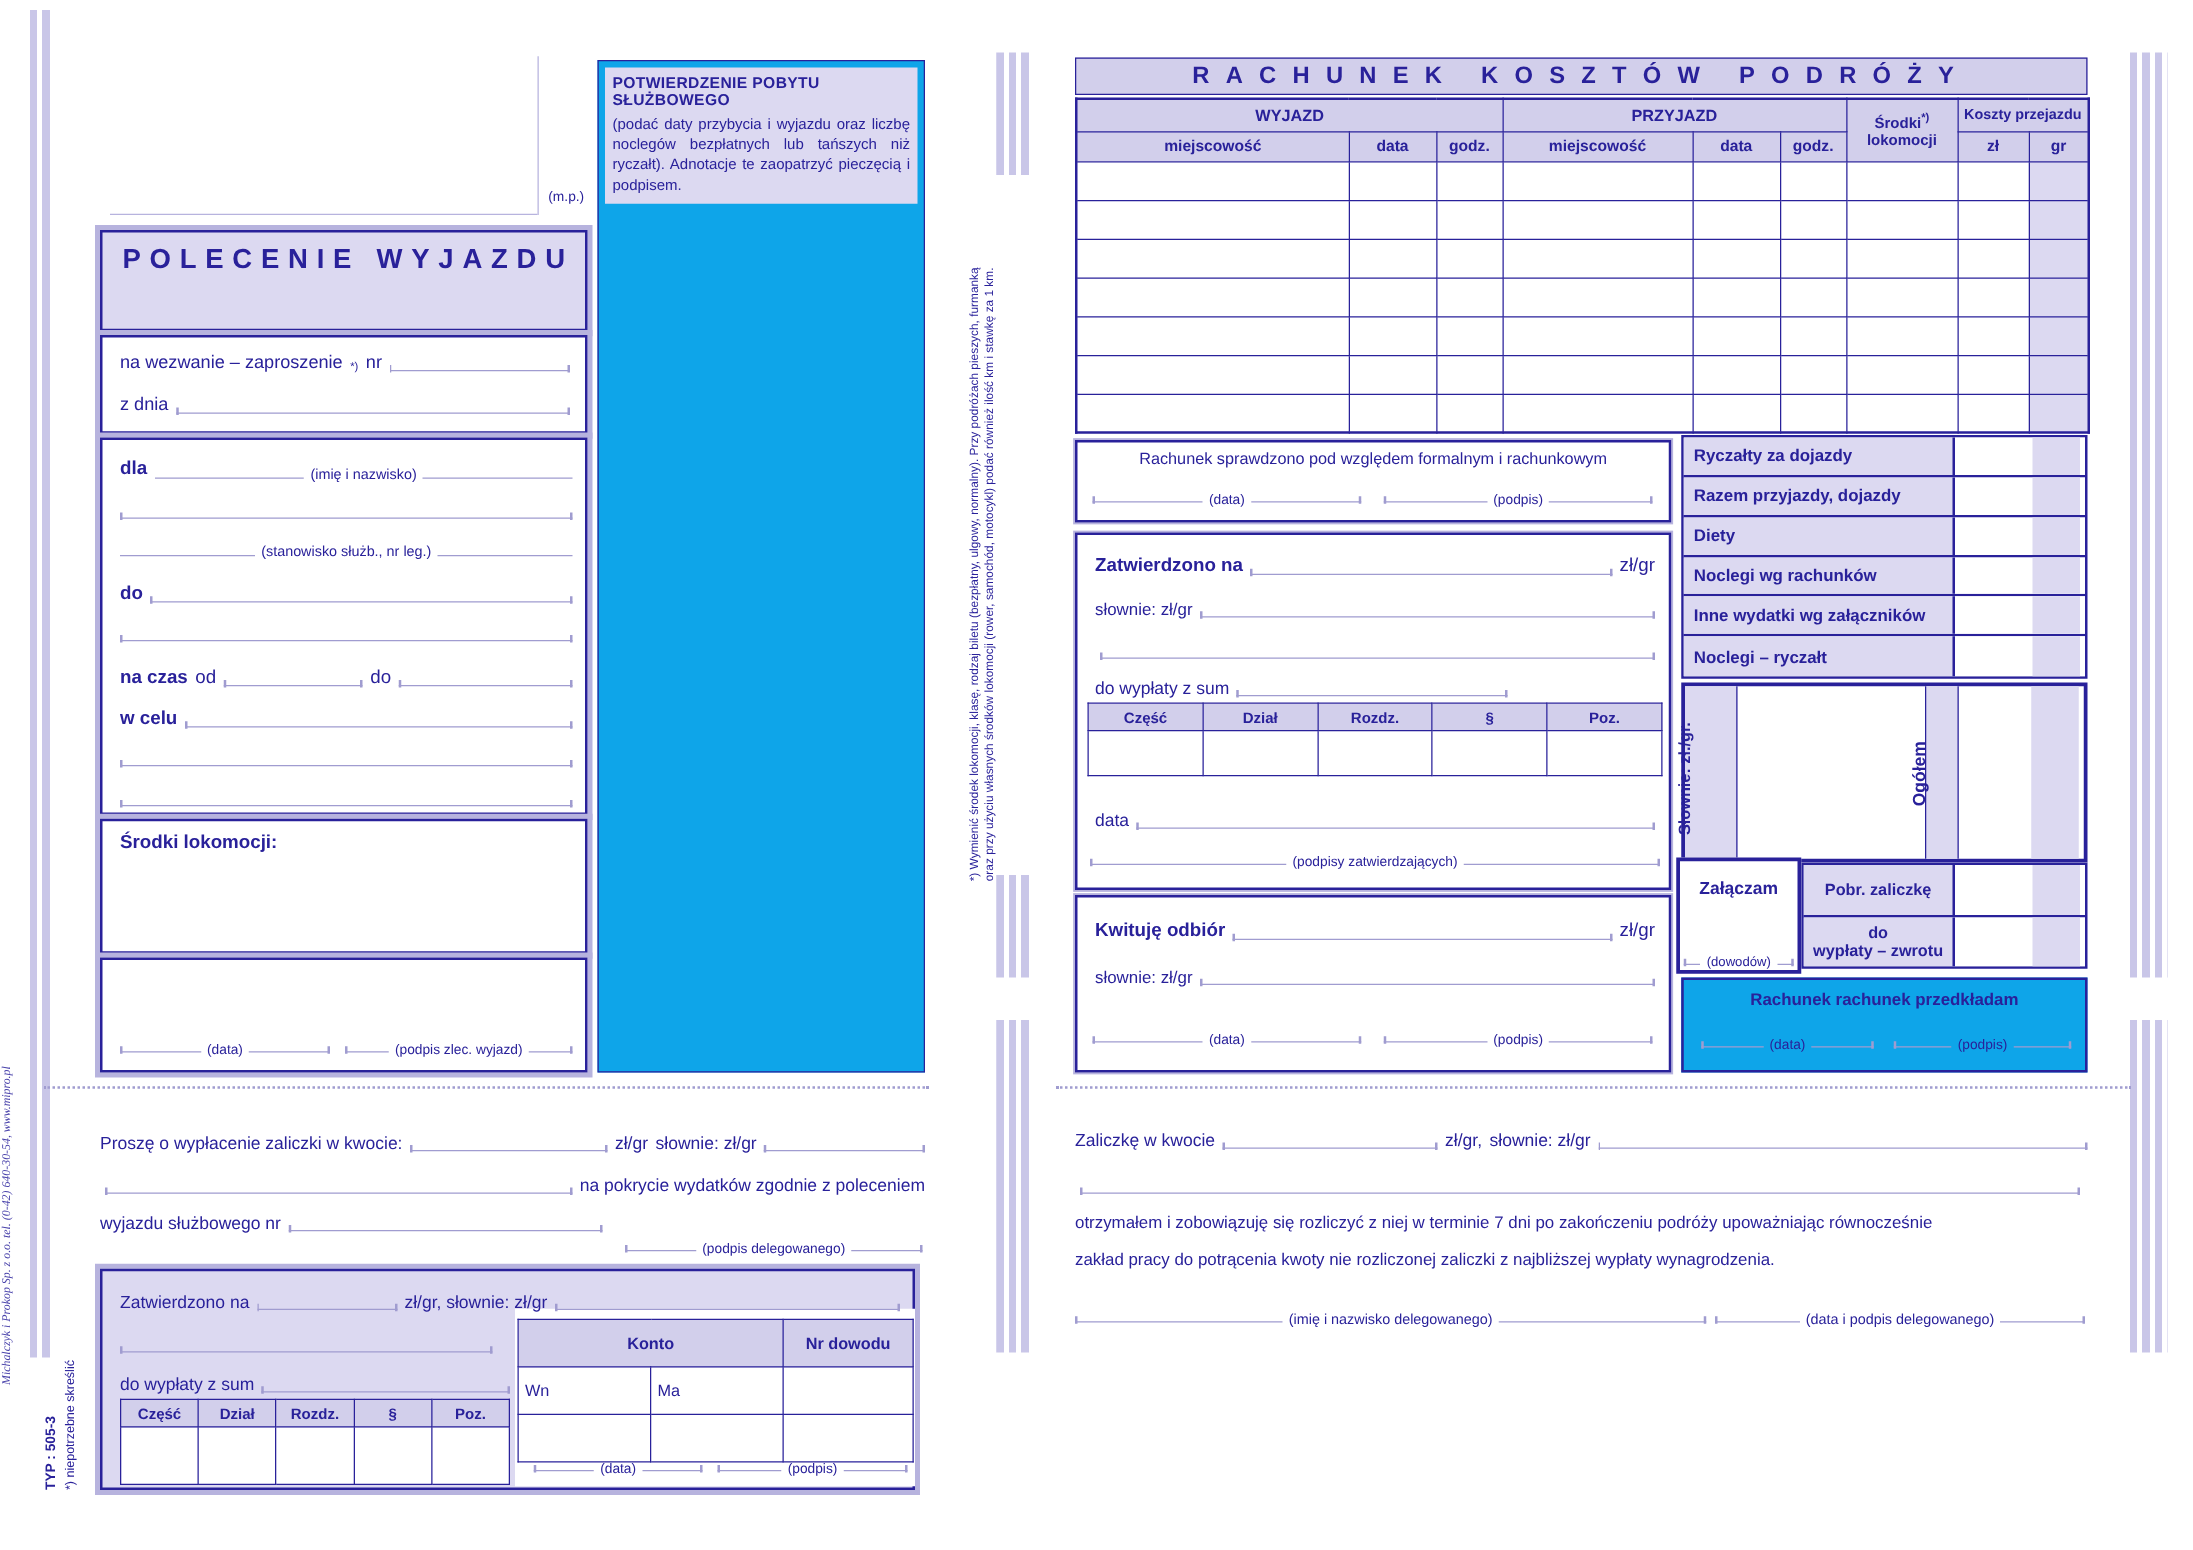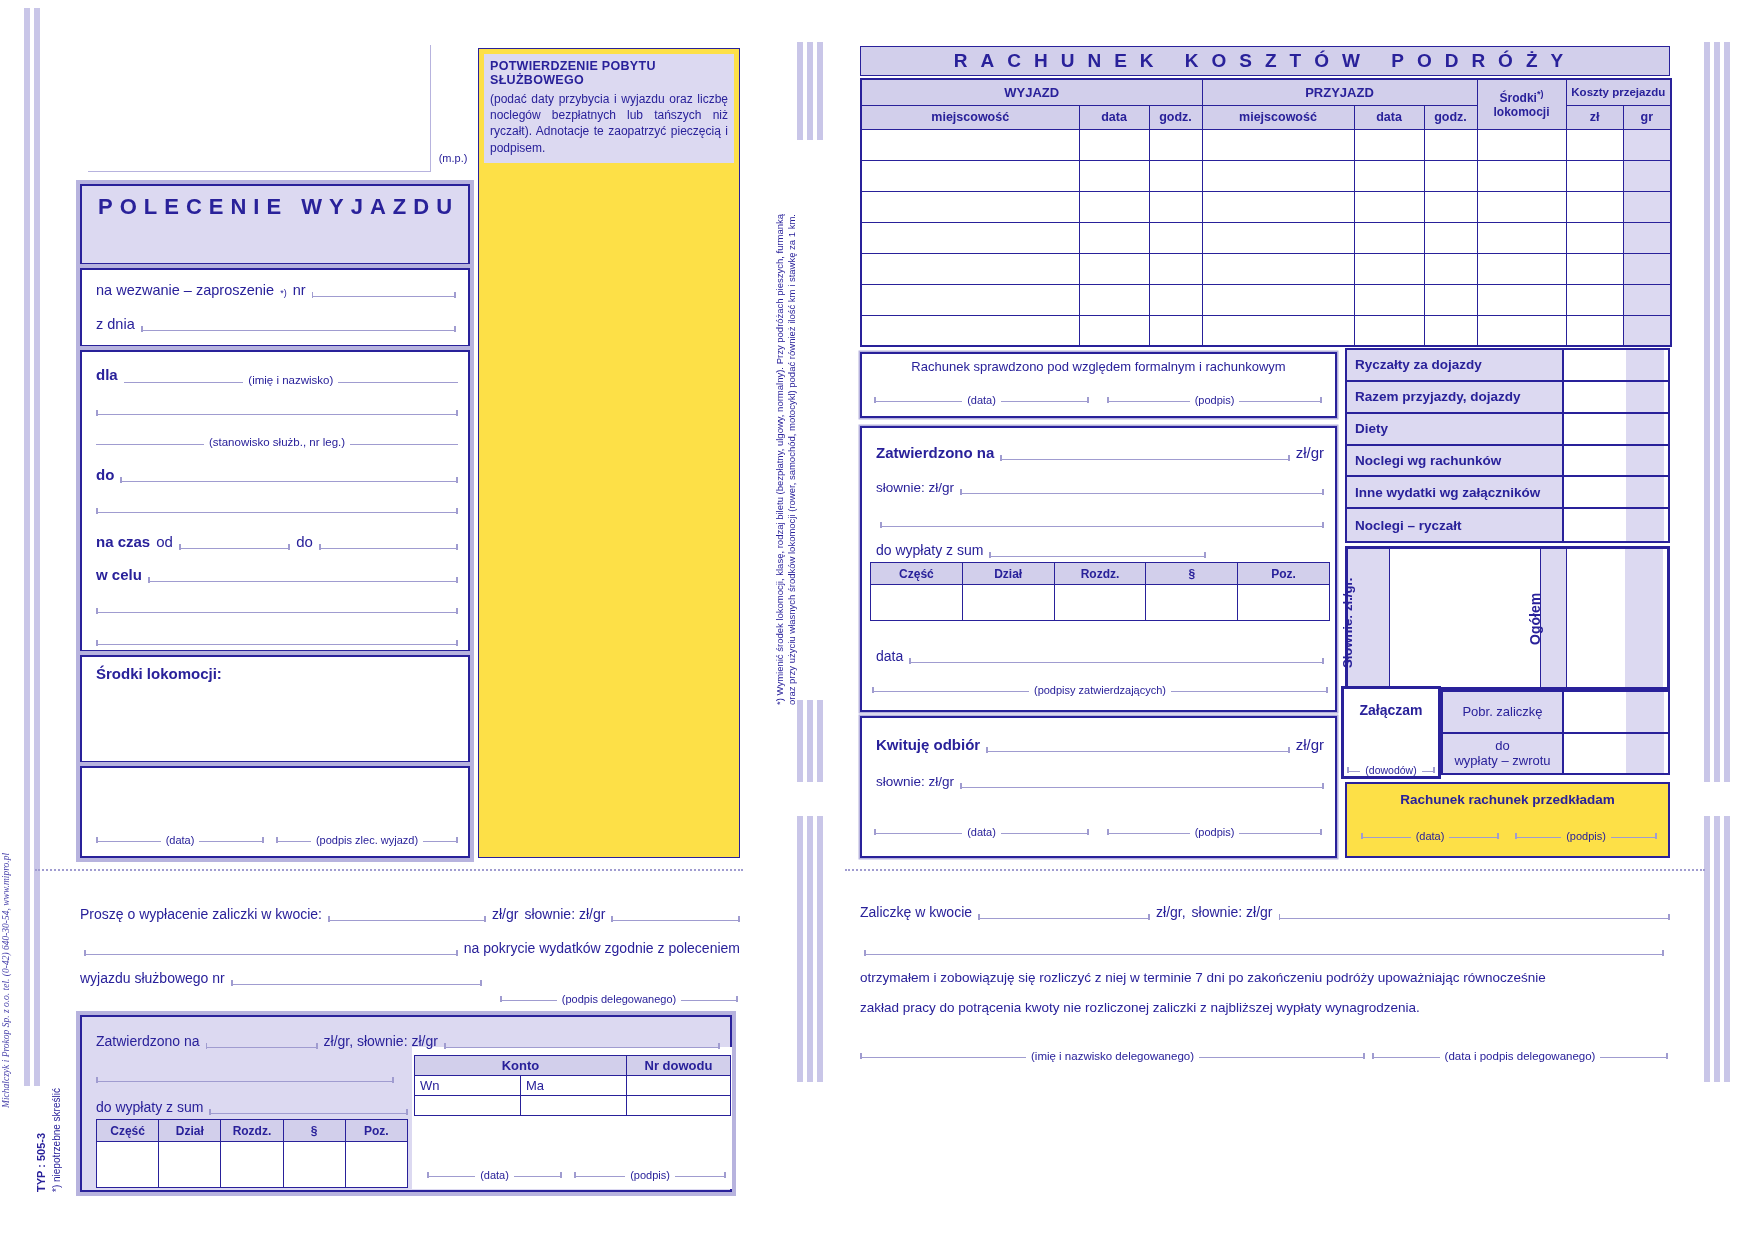--- a/index.html
+++ b/index.html
@@ -4,21 +4,21 @@
 <style>
   :root{ --ink:#29219a; --fill:#dcd9f1; --fill2:#d2cfeb; --line:#a09cd0; --band:#b7b3de; --stripe:#c9c6e8; }
   *{box-sizing:border-box}
   body{margin:0;background:#fff}
   .page{position:relative;width:1754px;height:1240px;background:#fff;overflow:hidden;
         font-family:"Liberation Sans",sans-serif;color:var(--ink)}
   .abs{position:absolute}
   .b{font-weight:bold}
   .dbox{position:absolute;border:2.5px solid var(--ink);box-shadow:0 0 0 4px var(--band);background:#fff}
   .fillbg{background:var(--fill)}
-  .sbox{position:absolute;border:1.5px solid var(--ink);background:#fde047}
+  .sbox{position:absolute;border:1.5px solid var(--ink);background:#0ea5e9}
   .mbox{position:absolute;border:2.5px solid var(--ink);box-shadow:0 0 0 1.5px var(--band);background:#fff}
   .row{position:absolute;display:flex;align-items:flex-end;gap:6px;white-space:nowrap}
   .rel{position:relative}
   .fl{display:inline-block;height:13px;border-bottom:1.8px solid var(--line);position:relative;margin-bottom:1px}
   .fl::before,.fl::after{content:"";position:absolute;bottom:-1.8px;width:1.8px;height:6px;background:var(--line)}
   .fl::before{left:0}.fl::after{right:0}
   .grow{flex:1}
   .capline{display:flex;flex:1;align-items:flex-end}
   .capline .r{flex:1;border-bottom:1.8px solid var(--line);height:8px}
   .capline .cap{font-size:11.5px;margin:0 5px -3px;white-space:nowrap}
@@ -40,36 +40,36 @@
   .trav th,.trav td{border:1.2px solid var(--ink);padding:0;font-size:12.5px;text-align:center;vertical-align:middle}
   .trav thead th{background:var(--fill2);font-weight:bold}
   .trav .gh th{height:26px;font-size:13px}
   .trav .h2 th{height:24px}
   .trav tbody td{height:31px;background:#fff}
   .trav td.c-gr{background:var(--fill)}
   .trav sup{font-size:9px}
   .postab{width:100%}
   .postab th{background:var(--fill2);font-weight:bold;font-size:12px;height:22px;border:1.5px solid var(--ink);text-align:center;padding:0}
   .postab td{background:#fff;border:1.5px solid var(--ink)}
-  .ktab th,.ktab td{border:1.5px solid var(--ink);font-size:13px;height:20px;padding:0 5px;text-align:left;background:#fff}
+  .ktab th,.ktab td{border:1.5px solid var(--ink);font-size:13px;height:38px;padding:0 5px;text-align:left;background:#fff}
   .ktab .hd{background:var(--fill2);font-weight:bold;text-align:center}
   .sumwrap{position:absolute;left:1345px;top:348px;width:325px;height:195px;border:2.5px solid var(--ink);
            display:grid;grid-template-rows:repeat(6,1fr)}
   .sumrow{display:flex;border-bottom:2px solid var(--ink)}
   .sumrow:last-child{border-bottom:none}
   .sumrow .sl{width:217px;background:var(--fill);border-right:2px solid var(--ink);font-weight:bold;
               font-size:13.5px;display:flex;align-items:center;padding-left:8px}
   .sumrow .sa{flex:1;position:relative;background:#fff}
   .shade{position:absolute;top:0;bottom:0;right:4px;width:38px;background:var(--fill)}
   .bigbox{position:absolute;left:1345px;top:546px;width:325px;height:144px;border:3px solid var(--ink);background:#fff}
   .pobr{position:absolute;left:1441px;top:690px;width:229px;height:85px;border:2.5px solid var(--ink);
         display:flex;flex-direction:column;background:#fff}
   .pobr .prow{display:flex;flex:1;border-bottom:2px solid var(--ink)}
   .pobr .prow:last-child{border-bottom:none}
-  .pobr .pl{width:121px;background:var(--fill);border-right:2px solid var(--ink);font-weight:normal;font-size:13px;
+  .pobr .pl{width:121px;background:var(--fill);border-right:2px solid var(--ink);font-weight:bold;font-size:13px;
             display:flex;flex-direction:column;align-items:center;justify-content:center;text-align:center;line-height:1.2}
   .pobr .pa{flex:1;position:relative;background:#fff}
   .zal{position:absolute;left:1341px;top:686px;width:100px;height:93px;border:3px solid var(--ink);background:#fff;z-index:5}
   .pub{font-family:"Liberation Serif",serif;font-style:italic;font-size:9.5px;color:#4a43ab}
   .cap11{font-size:11px}
 </style>
 </head>
 <body>
 
 <div class="page">

